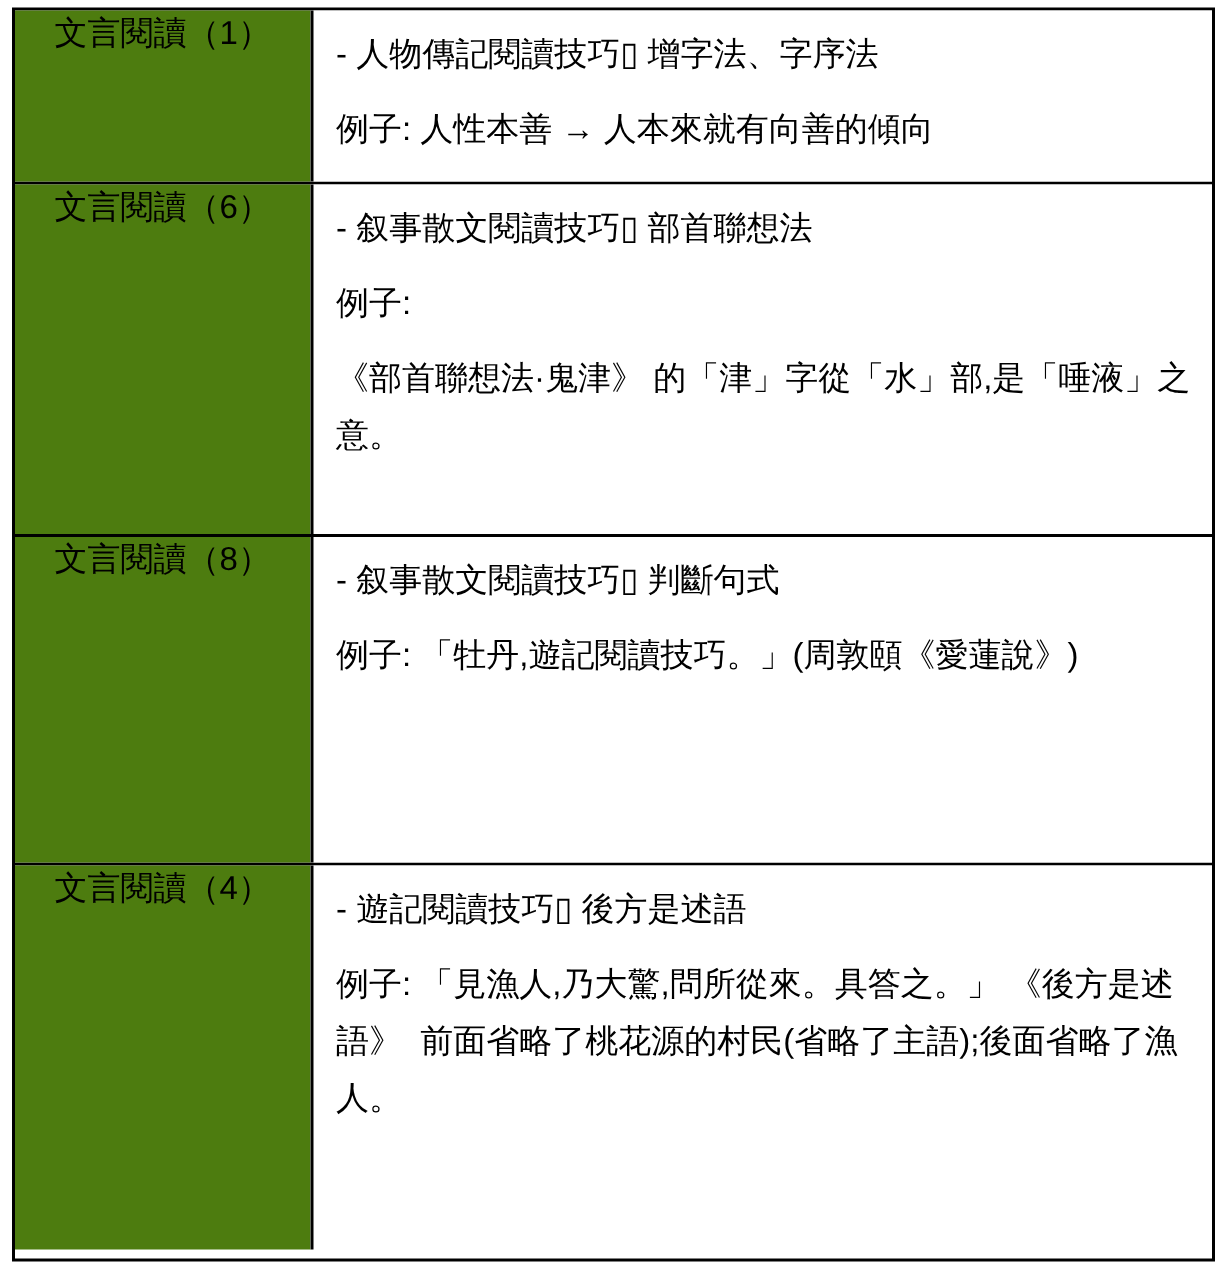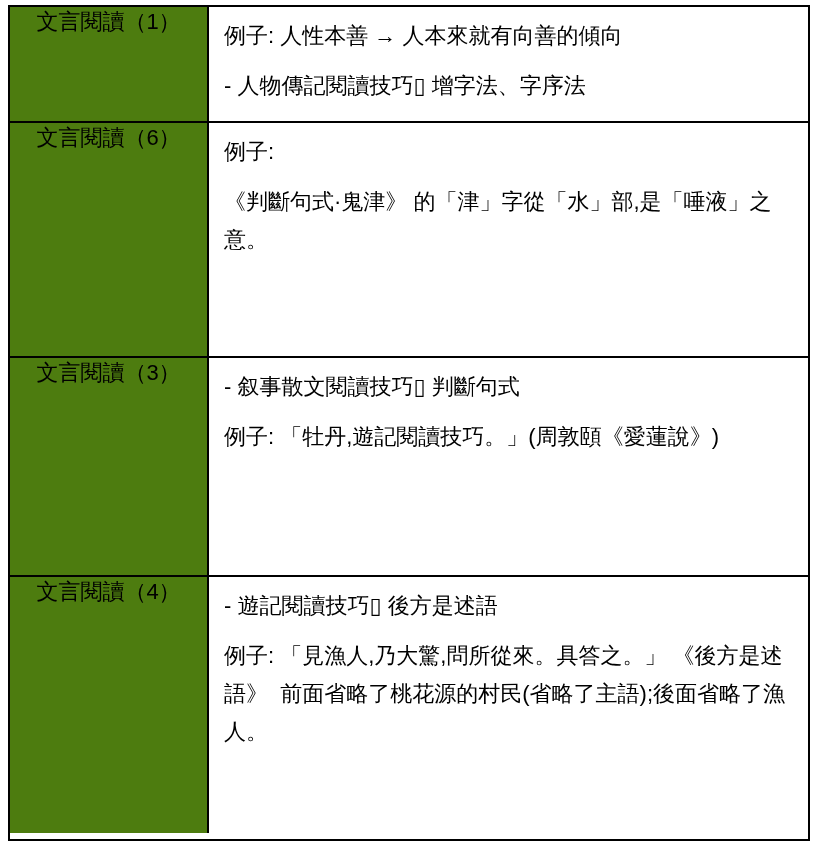--- a/index.html
+++ b/index.html
@@ -65,36 +65,37 @@
 </head>
 <body>
 
 <div id="page">
   <div id="table">
       <div class="row row-0">
         <div class="label-cell">
           <span>文言閱讀（1）</span>
         </div>
         <div class="content-cell">
+          <p>- 人物傳記閱讀技巧▯ 增字法、字序法</p>
           <p>例子: 人性本善 → 人本來就有向善的傾向</p>
-          <p>- 人物傳記閱讀技巧▯ 增字法、字序法</p>
         </div>
       </div>
       <div class="row row-1">
         <div class="label-cell">
           <span>文言閱讀（6）</span>
         </div>
         <div class="content-cell">
+          <p>- 叙事散文閱讀技巧▯ 部首聯想法</p>
           <p>例子:</p>
-          <p>《判斷句式·鬼津》 的「津」字從「水」部,是「唾液」之意。</p>
+          <p>《部首聯想法·鬼津》 的「津」字從「水」部,是「唾液」之意。</p>
         </div>
       </div>
       <div class="row row-2">
         <div class="label-cell">
-          <span>文言閱讀（3）</span>
+          <span>文言閱讀（8）</span>
         </div>
         <div class="content-cell">
           <p>- 叙事散文閱讀技巧▯ 判斷句式</p>
           <p>例子: 「牡丹,遊記閱讀技巧。」(周敦頤《愛蓮說》)</p>
         </div>
       </div>
       <div class="row row-3">
         <div class="label-cell">
           <span>文言閱讀（4）</span>
         </div>

